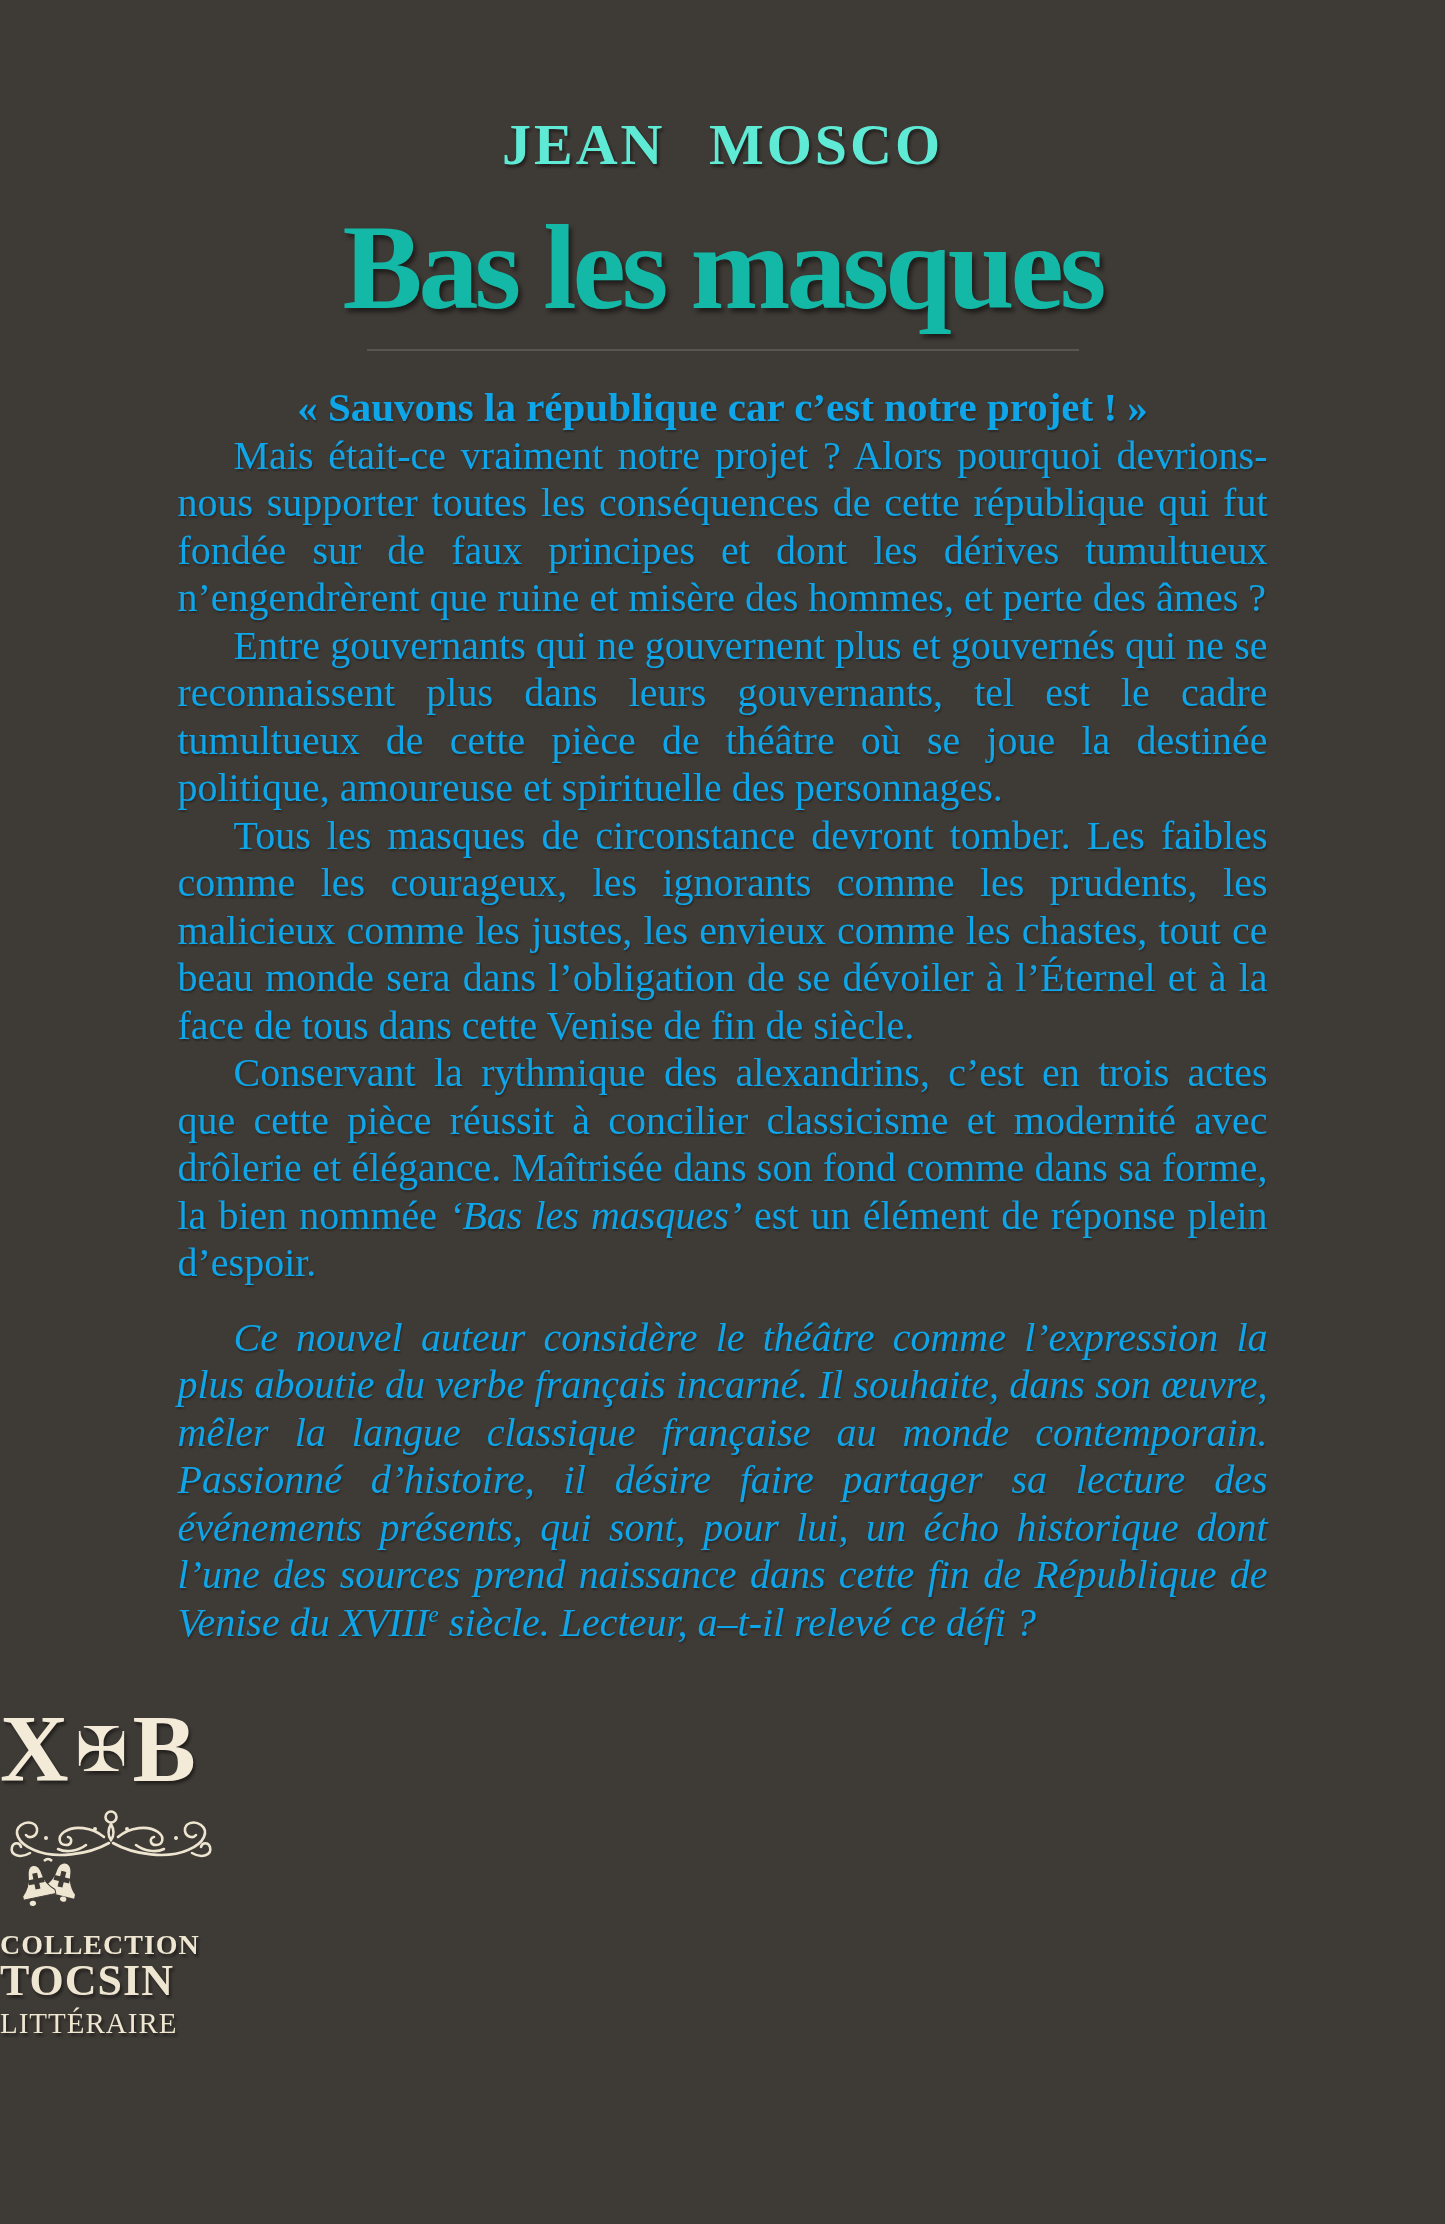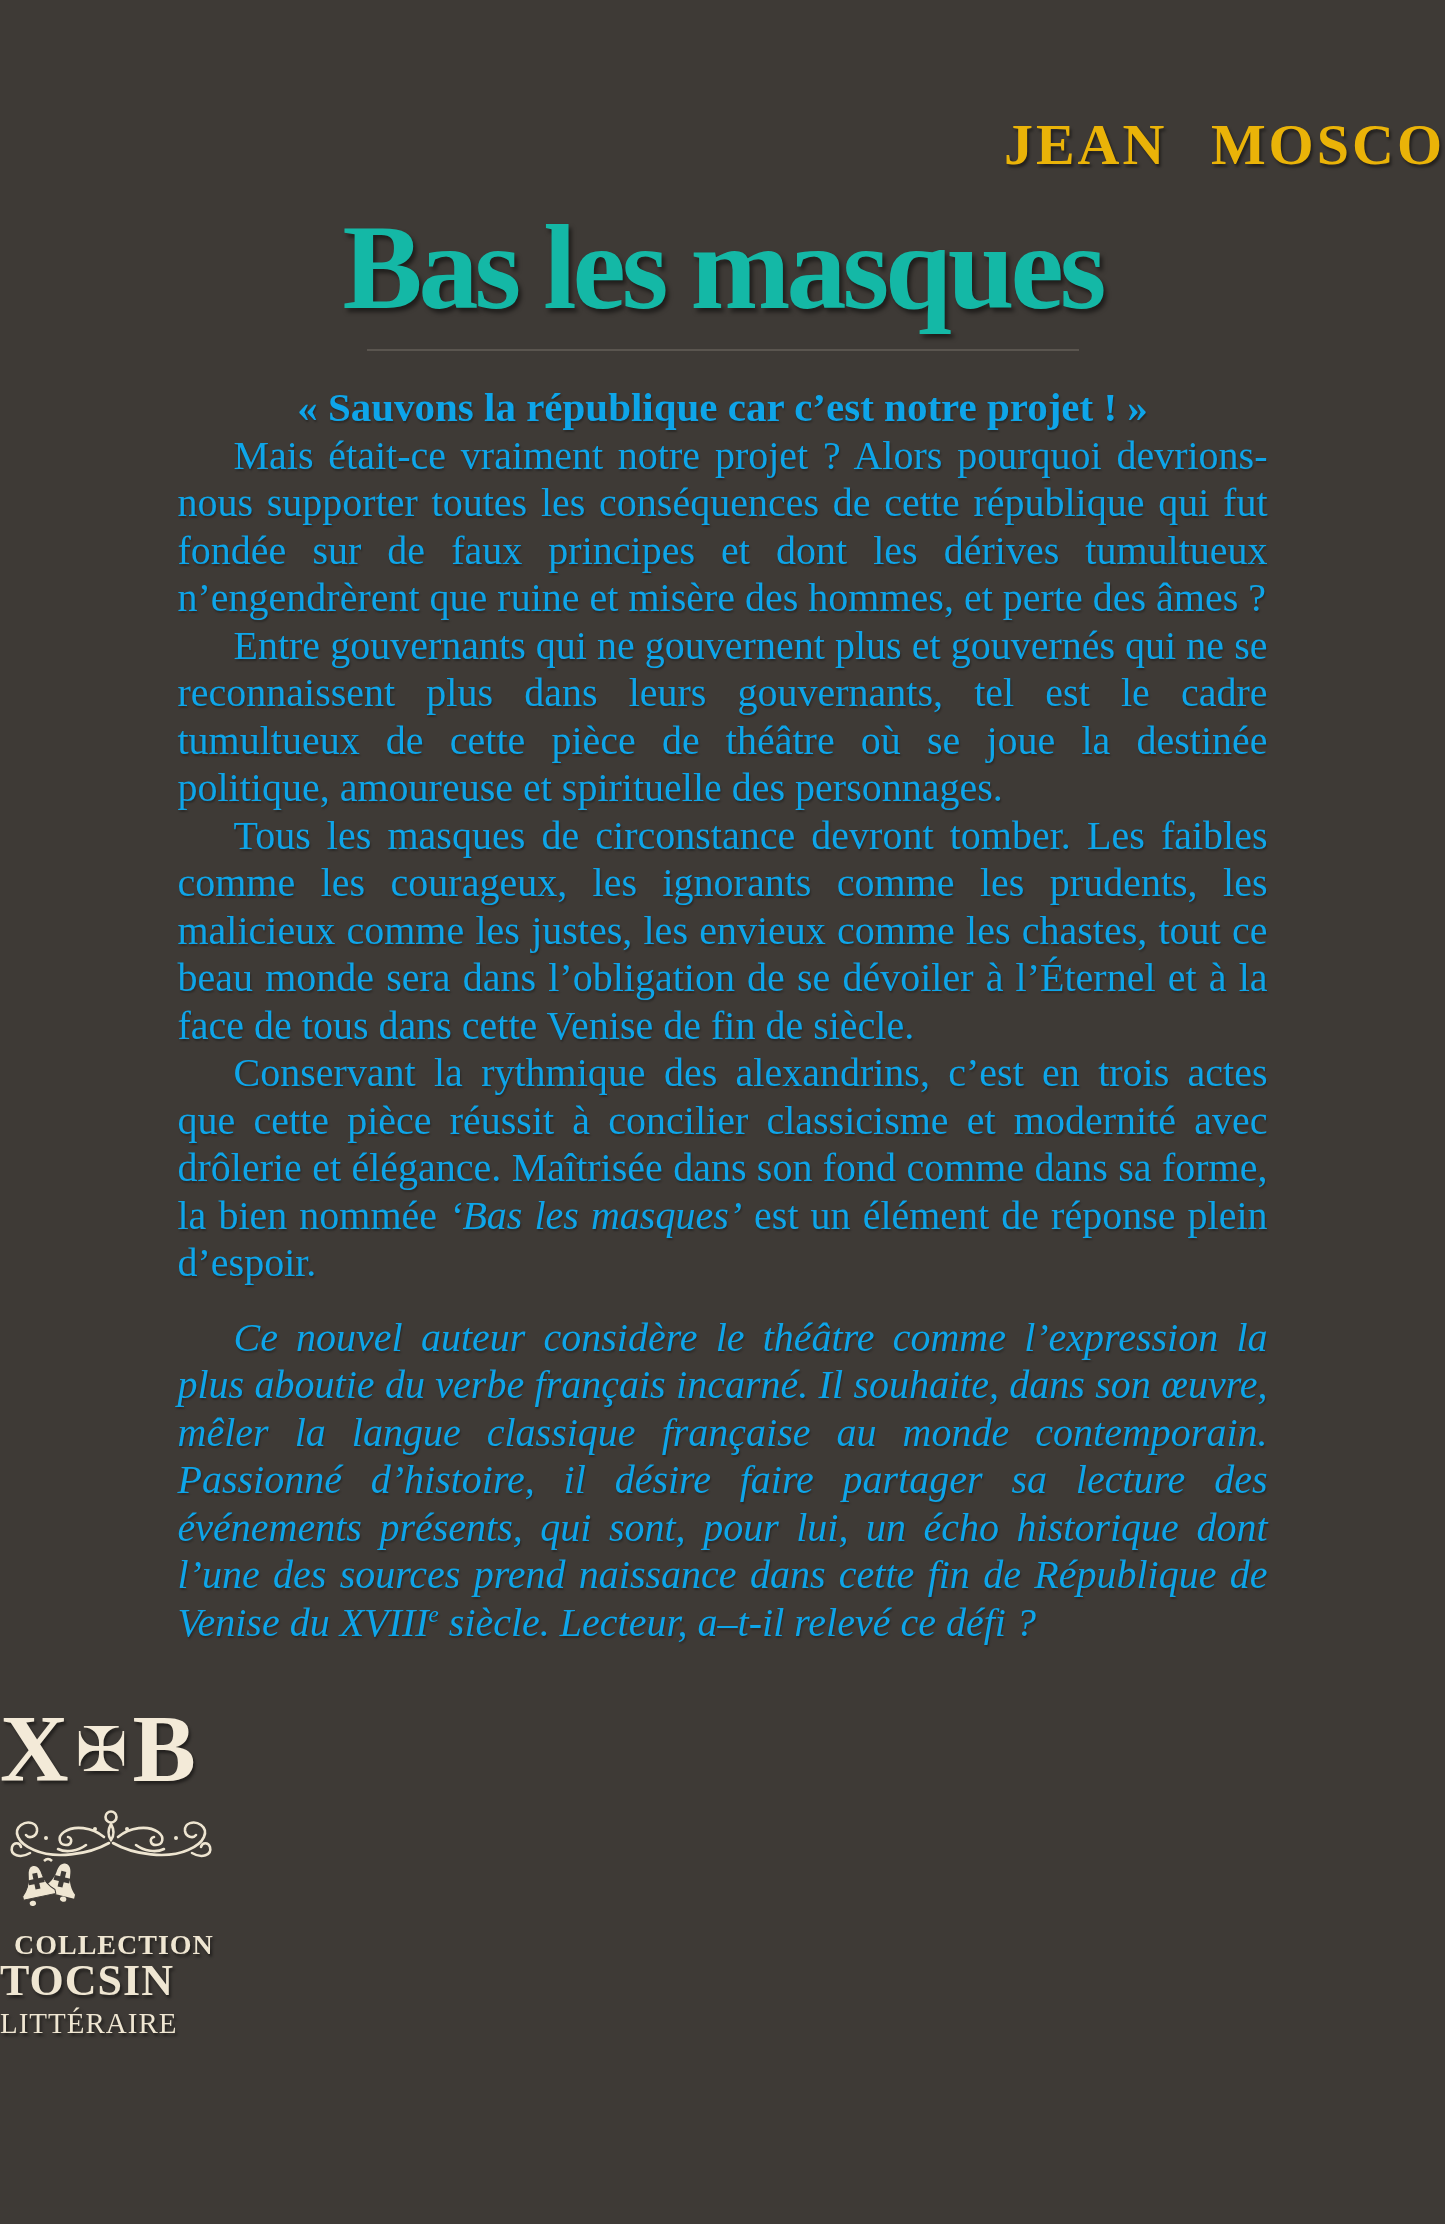--- a/index.html
+++ b/index.html
@@ -13,27 +13,27 @@
     height: 2224px;
     margin: 0 auto;
     background: #3e3a36;
     font-family: "Liberation Serif", serif;
     overflow: hidden;
   }
 
   
   .author {
     padding-top: 116px;
-    text-align: right;
+    text-align: center;
     font-size: 58px;
     line-height: 1;
     font-weight: 700;
     letter-spacing: 3px;
     word-spacing: 26px;
-    color: #eab308;
+    color: #5eead4;
     text-shadow: 2px 3px 3px rgba(0,0,0,0.45);
   }
   .book-title {
     margin: 28px 0 0 0;
     text-align: center;
     font-size: 120px;
     line-height: 1.1;
     font-weight: 700;
     letter-spacing: -4px;
     color: #14b8a6;
@@ -106,21 +106,20 @@
     letter-spacing: 2px;
   }
   .ornament-wrap { margin-top: 10px; line-height: 0; }
   .bells-wrap { margin-top: -6px; line-height: 0; }
   .coll-1 {
     margin-top: 8px;
     font-size: 28px;
     line-height: 1.0;
     font-weight: 700;
     letter-spacing: 1px;
-    padding-left: 14px;
   }
   .coll-2 {
     font-size: 44px;
     line-height: 1.0;
     font-weight: 700;
     letter-spacing: 1px;
   }
   .coll-3 {
     margin-top: 6px;
     font-size: 29px;

